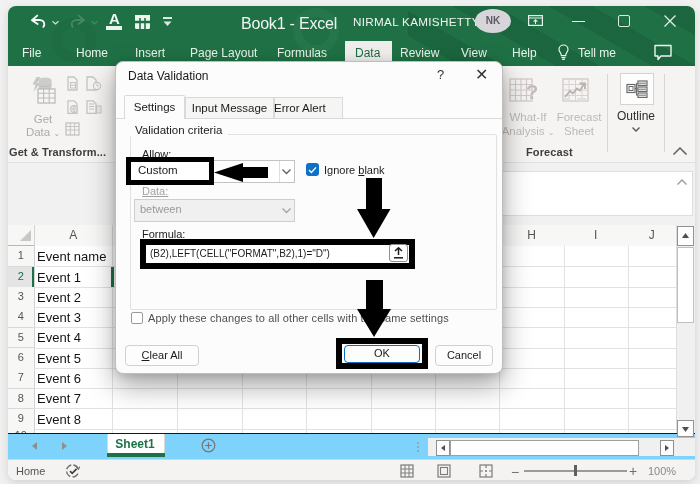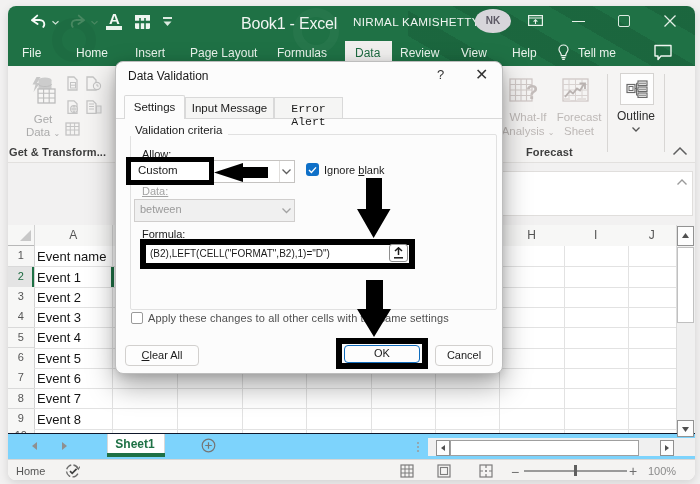--- a/index.html
+++ b/index.html
@@ -356,21 +356,21 @@
   <div class="abs" style="left:12px;top:7px;font-size:12px;color:#191919;">Data Validation</div>
   <div class="abs" style="left:321px;top:5px;font-size:13px;color:#333;">?</div>
   <div class="abs" style="left:359px;top:3px;font-size:16px;color:#333;">✕</div>
 
   <div class="abs" style="left:0;top:56px;width:386px;height:1px;background:#d9d9d9;"></div>
   <div class="abs" style="left:69px;top:35px;width:89px;height:21px;background:#f5f5f4;border:1px solid #d9d9d9;box-sizing:border-box;border-bottom:none;"></div>
   <div class="abs" style="left:158px;top:35px;width:69px;height:21px;background:#f5f5f4;border:1px solid #d9d9d9;box-sizing:border-box;border-bottom:none;"></div>
   <div class="abs" style="left:8px;top:33px;width:61px;height:24px;background:#fcfcfc;border:1px solid #d9d9d9;border-bottom:none;box-sizing:border-box;border-radius:2px 2px 0 0;"></div>
   <div class="abs" style="left:8px;top:39px;width:61px;text-align:center;font-size:11.5px;color:#1b1b1b;">Settings</div>
   <div class="abs" style="left:69px;top:40px;width:89px;text-align:center;font-size:11.5px;color:#1b1b1b;">Input Message</div>
-  <div class="abs" style="left:158px;top:40px;width:69px;text-align:center;font-size:11.5px;color:#1b1b1b;font-family:Liberation Mono, monospace;">Error Alert</div>
+  <div class="abs" style="left:158px;top:40px;width:69px;font-size:11.5px;color:#1b1b1b;">Error Alert</div>
 
   <div class="abs" style="left:14px;top:72px;width:365px;height:174px;border:1px solid #e1e1e1;border-radius:2px;"></div>
   <div class="abs" style="left:14px;top:62px;background:#fcfcfc;padding:0 6px 0 5px;font-size:11.5px;color:#1b1b1b;">Validation criteria</div>
 
   <div class="abs d11" style="left:26px;top:86px;text-decoration:underline;">Allow:</div>
   <div class="abs" style="left:18px;top:98px;width:161px;height:23px;background:#fff;border:1px solid #c5c3c1;box-sizing:border-box;"></div>
   <div class="abs" style="left:163px;top:99px;width:15px;height:21px;border-left:1px solid #e0dedc;"></div>
   <svg class="abs" style="left:165px;top:106px;" width="11" height="8" viewBox="0 0 11 8">
       <path d="M1.5 1.5 L5.5 5.5 L9.5 1.5" stroke="#5f5f5f" stroke-width="1.3" fill="none"></path>
     </svg>

